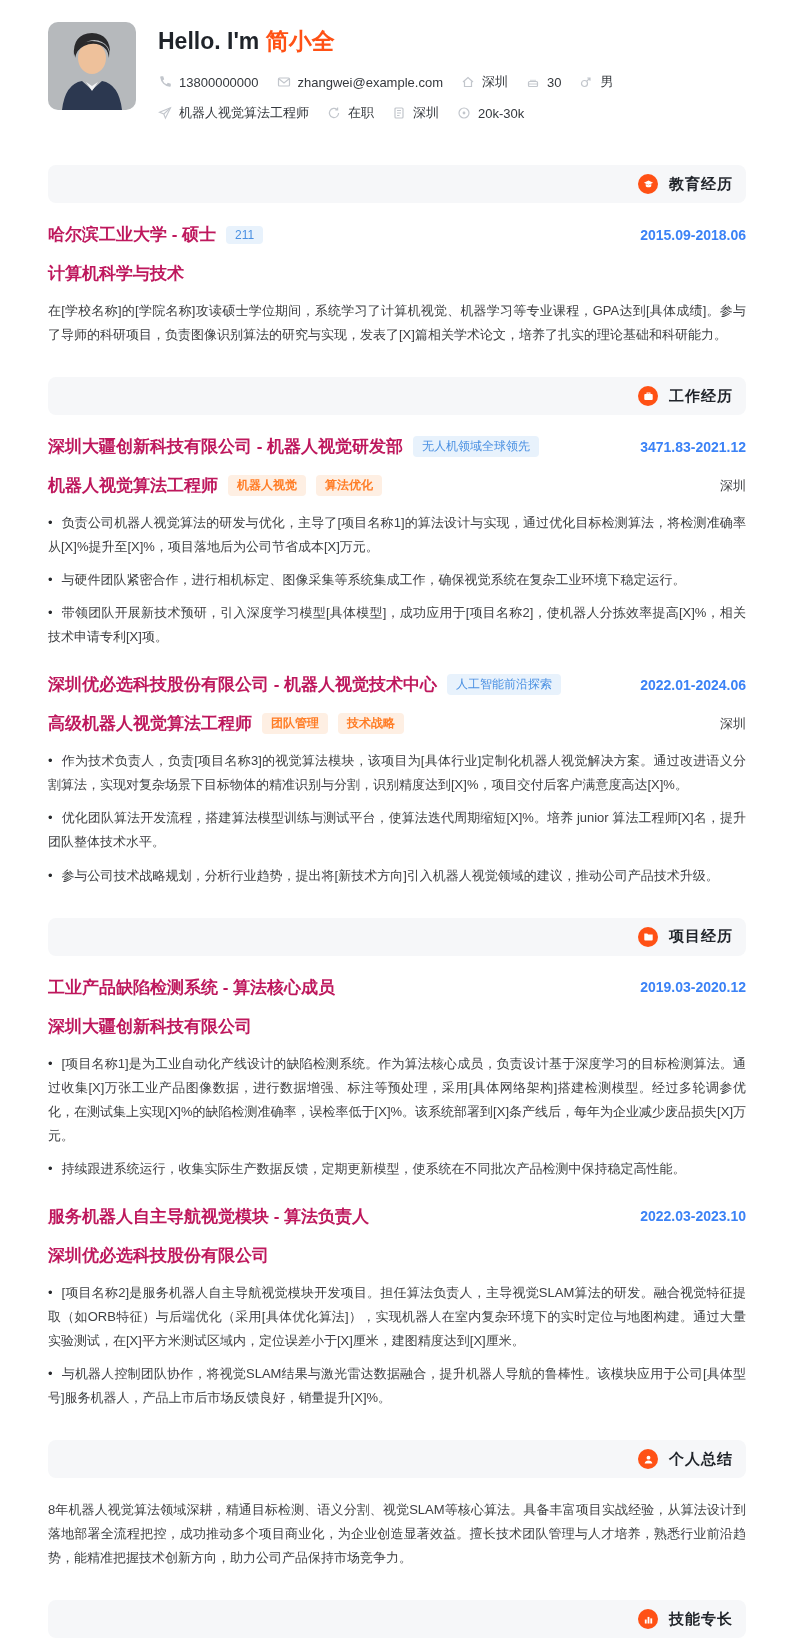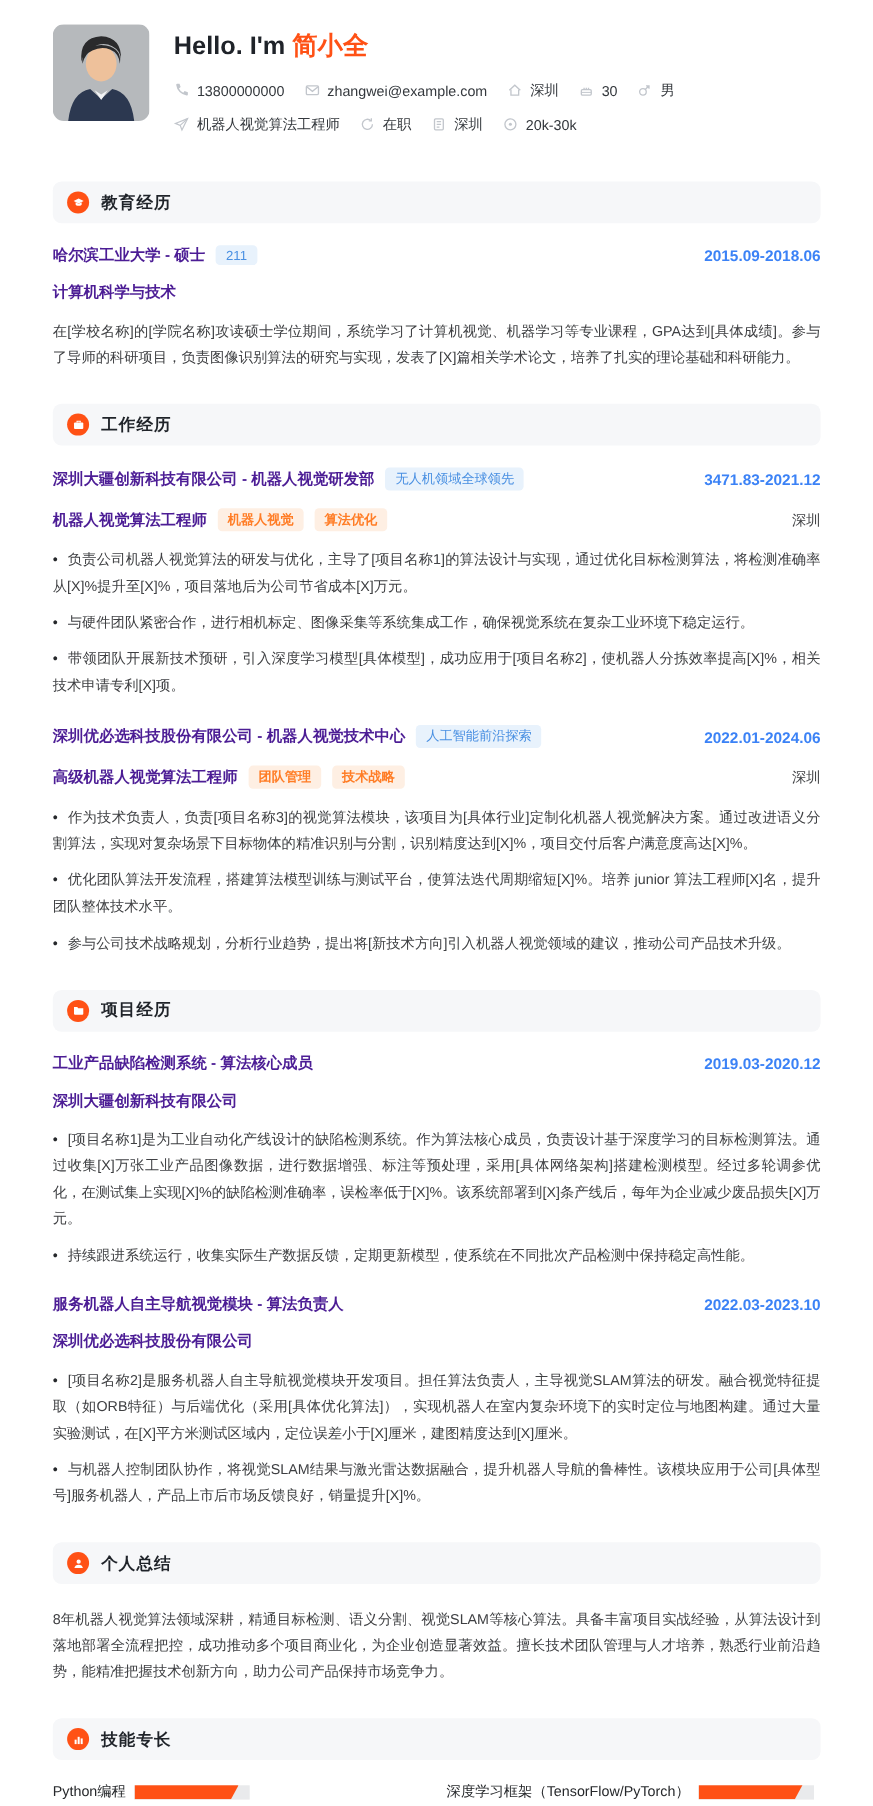--- a/index.html
+++ b/index.html
@@ -16,29 +16,29 @@
   .header-info { flex:1; padding-top:2px; }
   .name-line { font-size:23px; font-weight:bold; color:#1f2329; margin:2px 0 16px; }
   .name-line .name { color:#ff5115; }
   .contact-row { display:flex; align-items:center; font-size:13px; color:#34383d; margin-bottom:13px; }
   .contact-item { display:flex; align-items:center; gap:7px; margin-right:18px; white-space:nowrap; }
   .cicon { width:14px; height:14px; flex:none; display:flex; }
   .cicon svg { width:14px; height:14px; }
 
   
   .section-header { display:flex; align-items:center; gap:11px; background:#f6f7f9;
-    border-radius:8px; height:38px; padding:0 13px; margin:30px 0 20px; }
+    border-radius:8px; height:38px; padding:0 13px; margin:30px 0 20px;justify-content:flex-end; }
   .section-icon { width:20px; height:20px; border-radius:50%; background:#ff5115; flex:none;
     display:flex; align-items:center; justify-content:center; }
   .section-icon svg { width:11px; height:11px; }
   .section-title { font-size:15px; font-weight:bold; color:#1f2329; letter-spacing:1px; }
 
   
   .entry-row { display:flex; align-items:center; gap:10px; margin:16px 0 14px; }
-  .entry-title { font-size:14px; font-weight:bold; color:#4c1d95; }
+  .entry-title { font-size:17px; font-weight:bold; color:#be185d; }
   .entry-date { margin-left:auto; font-size:14px; font-weight:bold; color:#3b82f6; }
   .entry-loc { margin-left:auto; font-size:13px; color:#3f4043; }
   .badge-blue { font-size:12px; color:#4a90e2; background:#e8f2fc; padding:2px 9px; border-radius:4px; white-space:nowrap; }
   .tag-orange { font-size:12px; color:#ff7d26; background:#feefe3; padding:2px 9px; border-radius:4px; white-space:nowrap;font-weight:bold; }
   .para { font-size:13px; line-height:1.85; text-align:justify; color:#3f4043; margin:12px 0; }
   .bullet { font-size:13px; line-height:1.85; text-align:justify; color:#3f4043; margin:9px 0; }
   .bullet::before { content:"•"; margin-right:9px; color:#26282b; }
 
   
   .skills { display:grid; grid-template-columns:1fr 1fr; column-gap:18px; row-gap:24px; margin:20px 0 4px; }

